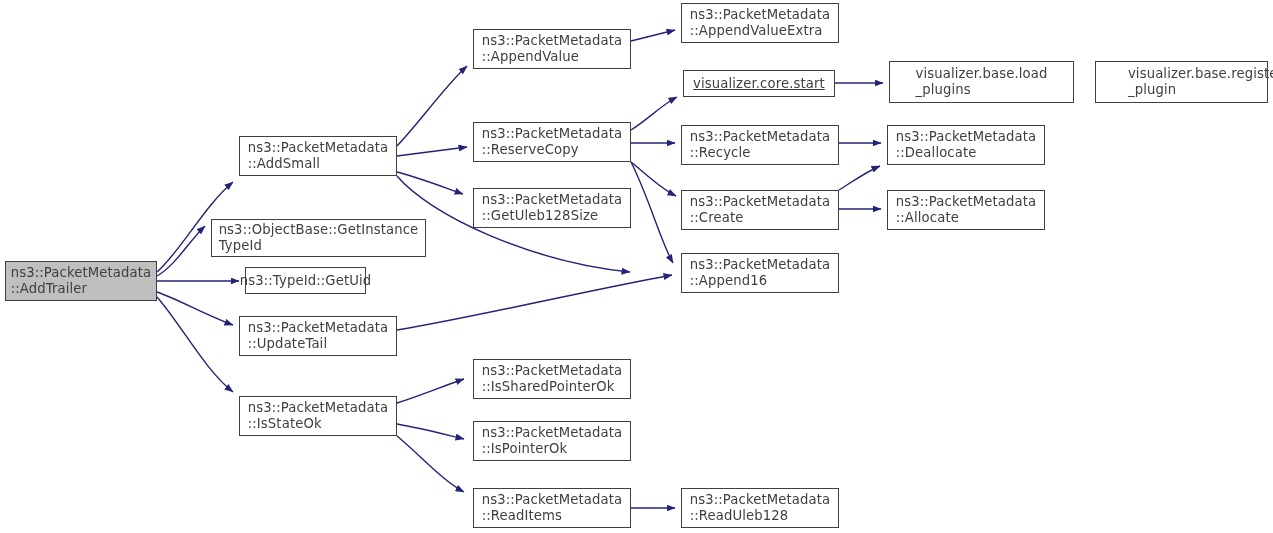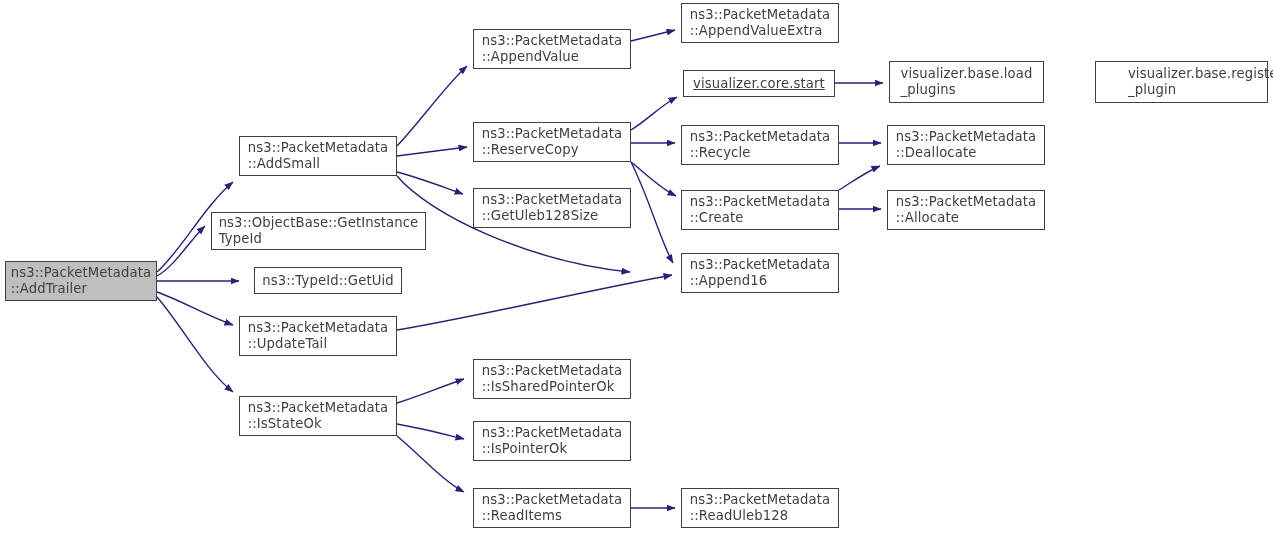--- a/index.html
+++ b/index.html
@@ -84,23 +84,23 @@
         <path d="M397,424 C420,428 443,434 464,439" fill="none" stroke="#232377" stroke-width="1.4" marker-end="url(#arrowhead)"></path>
         <path d="M397,436 C420,455 443,481 464,492" fill="none" stroke="#232377" stroke-width="1.4" marker-end="url(#arrowhead)"></path>
         <path d="M631,508 L675,508" fill="none" stroke="#232377" stroke-width="1.4" marker-end="url(#arrowhead)"></path>
       </g>
   </svg>
   <div id="nodes">
       <div class="node root" style="left: 5px; top: 261px; width: 152px; height: 40px;"><span class="lbl">ns3::PacketMetadata
 ::AddTrailer</span></div>
       <div class="node" style="left: 239px; top: 136px; width: 158px; height: 40px;"><span class="lbl">ns3::PacketMetadata
 ::AddSmall</span></div>
-      <div class="node" style="left: 211px; top: 212px; width: 215px; height: 38px;"><span class="lbl">ns3::ObjectBase::GetInstance
+      <div class="node" style="left: 211px; top: 219px; width: 215px; height: 38px;"><span class="lbl">ns3::ObjectBase::GetInstance
 TypeId</span></div>
-      <div class="node" style="left: 254px; top: 267px; width: 148px; height: 27px;"><span class="lbl">ns3::TypeId::GetUid</span></div>
+      <div class="node" style="left: 245px; top: 267px; width: 121px; height: 27px;"><span class="lbl">ns3::TypeId::GetUid</span></div>
       <div class="node" style="left: 239px; top: 316px; width: 158px; height: 40px;"><span class="lbl">ns3::PacketMetadata
 ::UpdateTail</span></div>
       <div class="node" style="left: 239px; top: 396px; width: 158px; height: 40px;"><span class="lbl">ns3::PacketMetadata
 ::IsStateOk</span></div>
       <div class="node" style="left: 473px; top: 29px; width: 158px; height: 40px;"><span class="lbl">ns3::PacketMetadata
 ::AppendValue</span></div>
       <div class="node" style="left: 473px; top: 122px; width: 158px; height: 40px;"><span class="lbl">ns3::PacketMetadata
 ::ReserveCopy</span></div>
       <div class="node" style="left: 473px; top: 188px; width: 158px; height: 40px;"><span class="lbl">ns3::PacketMetadata
 ::GetUleb128Size</span></div>
@@ -114,21 +114,21 @@
 ::AppendValueExtra</span></div>
       <div class="node" style="left: 683px; top: 70px; width: 152px; height: 27px; text-decoration: underline;"><span class="lbl">visualizer.core.start</span></div>
       <div class="node" style="left: 681px; top: 125px; width: 158px; height: 40px;"><span class="lbl">ns3::PacketMetadata
 ::Recycle</span></div>
       <div class="node" style="left: 681px; top: 190px; width: 158px; height: 40px;"><span class="lbl">ns3::PacketMetadata
 ::Create</span></div>
       <div class="node" style="left: 681px; top: 253px; width: 158px; height: 40px;"><span class="lbl">ns3::PacketMetadata
 ::Append16</span></div>
       <div class="node" style="left: 681px; top: 488px; width: 158px; height: 40px;"><span class="lbl">ns3::PacketMetadata
 ::ReadUleb128</span></div>
-      <div class="node" style="left: 889px; top: 61px; width: 155px; height: 42px;"><span class="lbl">visualizer.base.load
+      <div class="node" style="left: 889px; top: 61px; width: 185px; height: 42px;"><span class="lbl">visualizer.base.load
 _plugins</span></div>
       <div class="node" style="left: 887px; top: 125px; width: 158px; height: 40px;"><span class="lbl">ns3::PacketMetadata
 ::Deallocate</span></div>
       <div class="node" style="left: 887px; top: 190px; width: 158px; height: 40px;"><span class="lbl">ns3::PacketMetadata
 ::Allocate</span></div>
       <div class="node" style="left: 1095px; top: 61px; width: 173px; height: 42px; padding-left: 48px;"><span class="lbl">visualizer.base.register
 _plugin</span></div>
     </div>
 </div>
 

